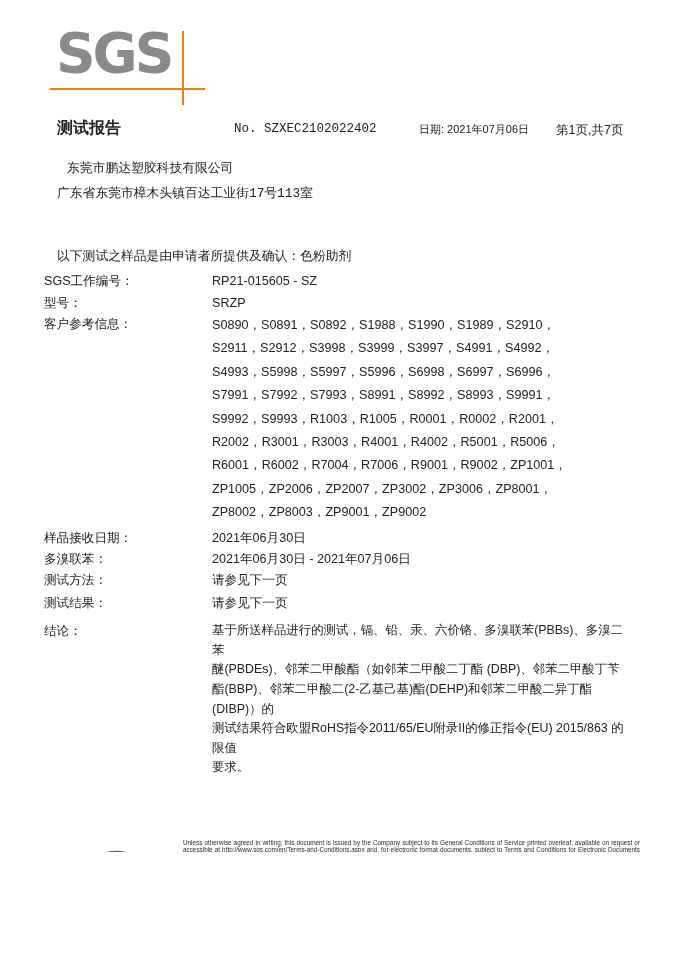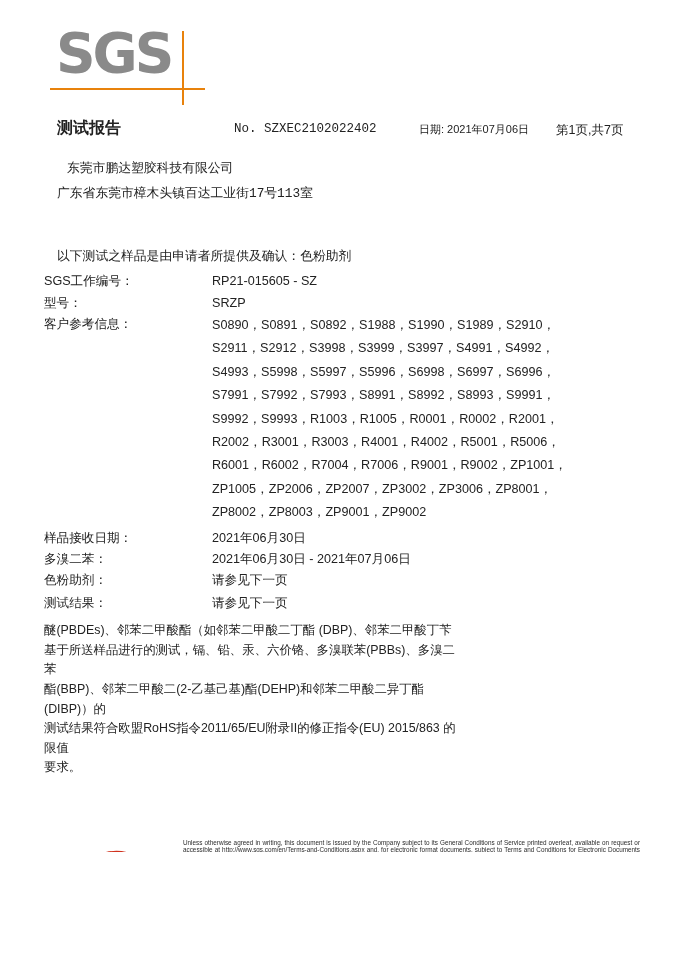--- a/index.html
+++ b/index.html
@@ -95,36 +95,37 @@
         <div class="line">ZP1005，ZP2006，ZP2007，ZP3002，ZP3006，ZP8001，</div>
         <div class="line">ZP8002，ZP8003，ZP9001，ZP9002</div>
       </div>
     </div>
     <div class="gap"></div>
     <div class="frow">
       <div class="lbl">样品接收日期：</div>
       <div class="val">2021年06月30日</div>
     </div>
     <div class="frow">
-      <div class="lbl">多溴二苯：</div>
+      <div class="lbl">多溴联苯：</div>
       <div class="val">2021年06月30日 - 2021年07月06日</div>
     </div>
     <div class="frow tight">
-      <div class="lbl">色粉助剂：</div>
+      <div class="lbl">测试方法：</div>
       <div class="val">请参见下一页</div>
     </div>
     <div class="gap"></div>
     <div class="frow">
       <div class="lbl">测试结果：</div>
       <div class="val">请参见下一页</div>
     </div>
     <div class="frow concl">
+      <div class="lbl">结论：</div>
       <div class="val">
+        <div class="cline">基于所送样品进行的测试，镉、铅、汞、六价铬、多溴联苯(PBBs)、多溴二苯</div>
         <div class="cline">醚(PBDEs)、邻苯二甲酸酯（如邻苯二甲酸二丁酯 (DBP)、邻苯二甲酸丁苄</div>
-        <div class="cline">基于所送样品进行的测试，镉、铅、汞、六价铬、多溴联苯(PBBs)、多溴二苯</div>
         <div class="cline">酯(BBP)、邻苯二甲酸二(2-乙基己基)酯(DEHP)和邻苯二甲酸二异丁酯(DIBP)）的</div>
         <div class="cline">测试结果符合欧盟RoHS指令2011/65/EU附录II的修正指令(EU) 2015/863 的限值</div>
         <div class="cline">要求。</div>
       </div>
     </div>
   </div>
 
   <svg class="stamp" viewBox="0 0 132 100">
     <g transform="rotate(-8 66 48)">
       <circle cx="66" cy="48" r="41" fill="none" stroke="#d0321e" stroke-width="2.4"></circle>

